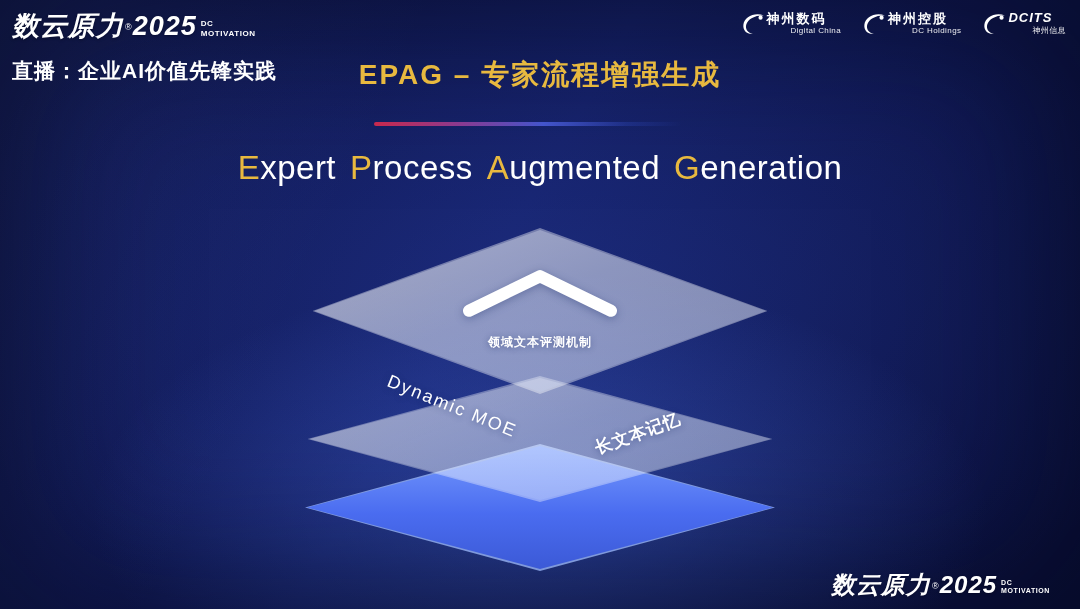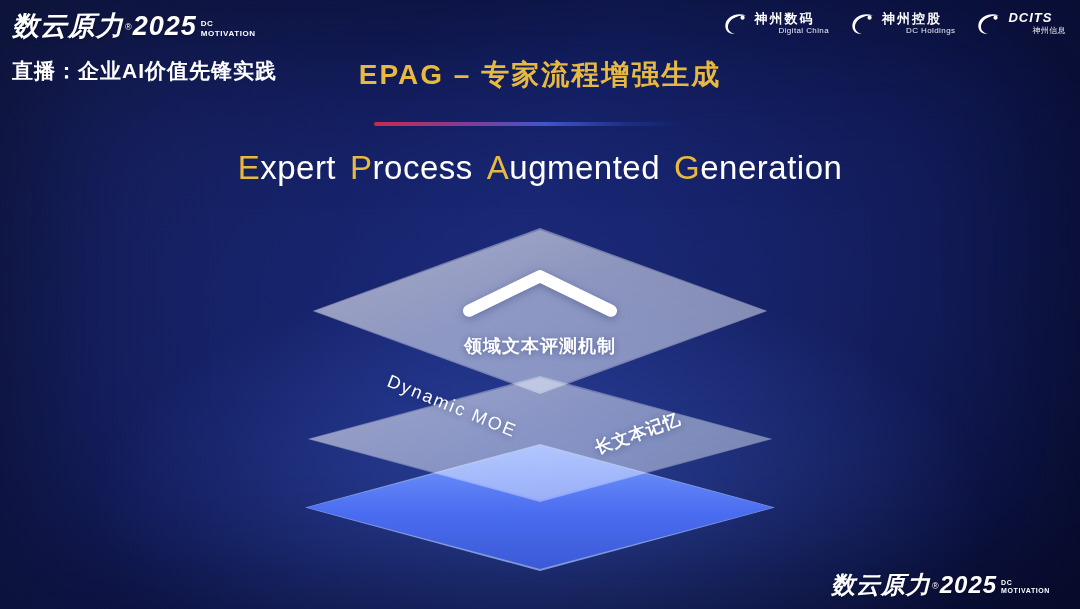--- a/index.html
+++ b/index.html
@@ -25,21 +25,21 @@
   .brand-tag { display:flex; flex-direction:column; font-size:8px; font-weight:bold; letter-spacing:0.6px; line-height:1.15; margin:5px 16px 0 4px; }
   .brand-br .brand-name, .brand-br .brand-year { font-size:24px; }
   .brand-br .brand-tag { font-size:7px; margin-top:4px; }
 
   
   .live-label { position:absolute; top:57px; left:12px; font-size:21px; font-weight:bold; letter-spacing:1px; }
   .page-title { position:absolute; top:56px; left:0; width:100%; text-align:center;
     font-size:28px; font-weight:bold; letter-spacing:2px; color:var(--accent-gold, #e8b93f); }
 
   .logos { position:absolute; top:10px; right:14px; display:flex; gap:20px; }
-  .logo { display:flex; align-items:center; gap:6px; }
+  .logo { display:flex; align-items:center; }
   .logo-icon svg { width:27px; height:27px; display:block; }
   .logo-text { display:flex; flex-direction:column; }
   .logo-line1 { font-size:13px; font-weight:bold; letter-spacing:2px; line-height:1.15; }
   .logo-line2 { font-size:8px; opacity:0.92; letter-spacing:0.4px;padding-left:24px; }
   .logo-dcits .logo-line1 { font-style:italic; letter-spacing:1px; }
 
   
   .divider { position:absolute; top:122px; left:374px; width:308px; height:4px; border-radius:2px;
     background:linear-gradient(90deg, #c8294d 0%, #8a3a90 28%, #4355cc 55%, rgba(45,70,185,0.35) 82%, rgba(45,70,185,0) 100%); }
   .subtitle { position:absolute; top:149px; left:0; width:100%; text-align:center;
@@ -56,21 +56,21 @@
   .layer-top .layer-inner { background:linear-gradient(160deg, rgba(255,255,255,0.38) 0%, rgba(222,232,255,0.22) 45%, rgba(185,205,255,0.15) 100%); }
   .layer-mid { top:148px; width:465px; height:126px; z-index:2; background:rgba(255,255,255,0.36); }
   .layer-mid .layer-inner { background:linear-gradient(160deg, rgba(255,255,255,0.33) 0%, rgba(212,226,255,0.20) 50%, rgba(175,198,255,0.13) 100%); }
   .layer-bottom { top:216px; width:470px; height:127px; z-index:1; background:rgba(160,190,255,0.75); }
   .layer-bottom .layer-inner { background:linear-gradient(180deg, rgba(118,155,255,0.95) 0%, var(--layer-blue, #4a6cf0) 55%, rgba(54,84,214,0.92) 100%); }
 
   .chevron { position:absolute; top:36px; left:50%; transform:translateX(-50%); z-index:4; }
   .chevron svg { width:168px; height:58px; display:block; filter:drop-shadow(0 2px 4px rgba(20,40,100,0.35)); }
 
   .stack-label { position:absolute; z-index:4; color:#ffffff; text-shadow:0 1px 6px rgba(20,40,100,0.45); white-space:nowrap; }
-  .label-top { top:106px; left:0; width:100%; text-align:center; font-size:18px; font-weight:bold; letter-spacing:1px; }
+  .label-top { top:106px; left:0; width:100%; text-align:center; font-size:12px; font-weight:bold; letter-spacing:1px; }
   .label-dynamic { top:168px; left:78px; font-size:18px; letter-spacing:2px; transform:rotate(22deg); }
   .label-memory { top:194px; left:288px; font-size:17px; font-weight:bold; letter-spacing:1px; transform:rotate(-20deg); }
   .label-bottom { top:281px; left:0; width:100%; text-align:center; font-size:18px; font-weight:bold; letter-spacing:1px; }
 </style>
 </head>
 <body>
 
 <div class="slide">
   <div class="vignette"></div>
 

